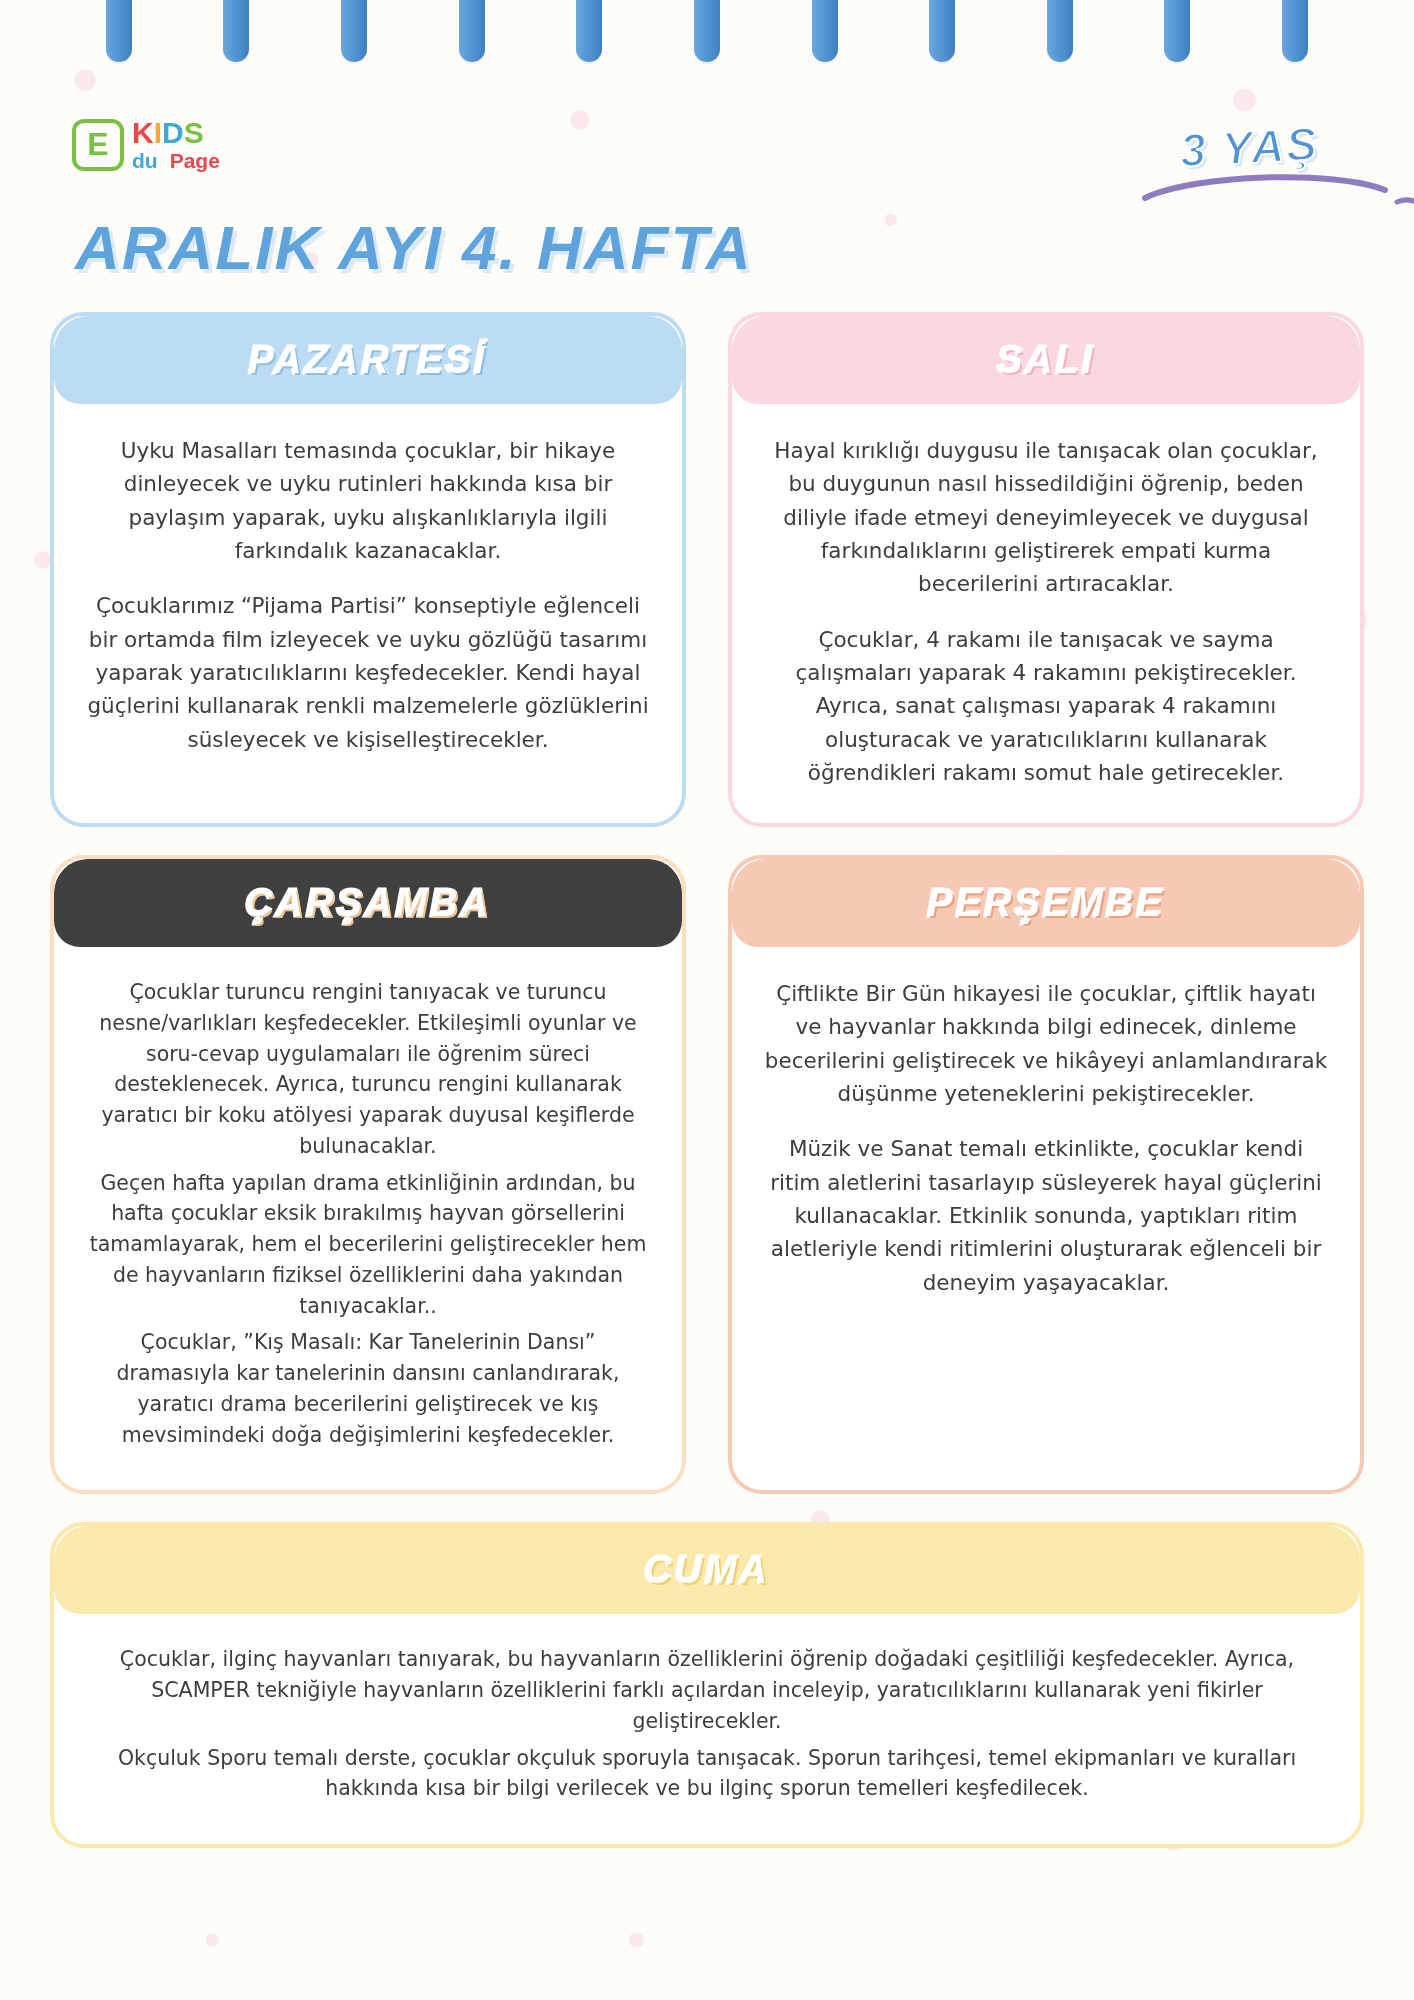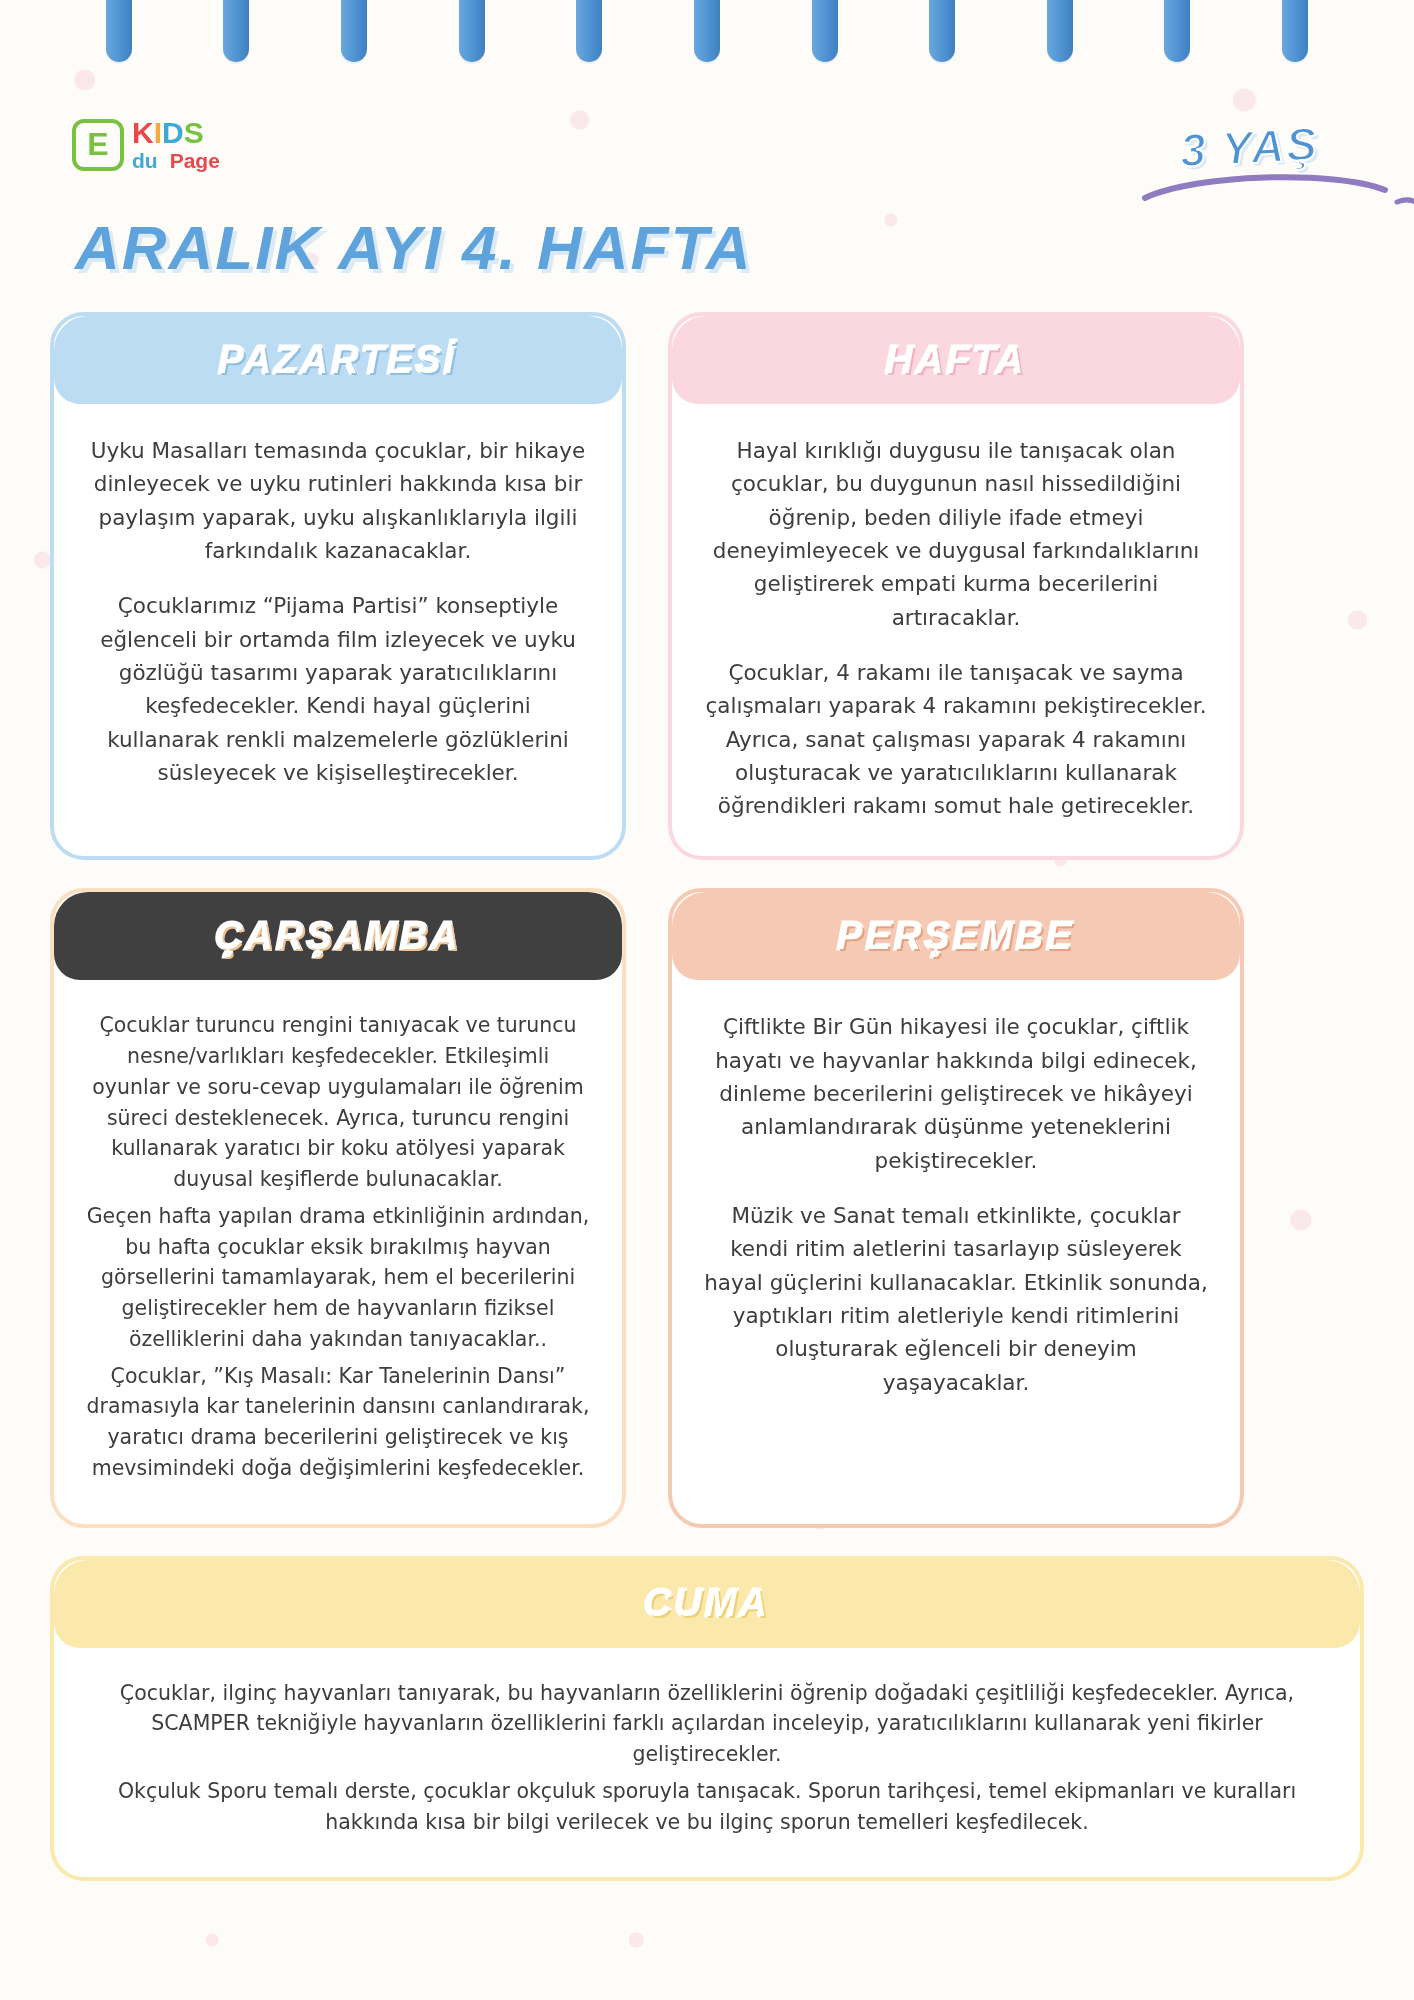--- a/index.html
+++ b/index.html
@@ -153,21 +153,21 @@
   .grid {
     position: absolute;
     top: 312px;
     left: 50px;
     width: 1314px;
     display: flex;
     flex-wrap: wrap;
     gap: 28px 42px;
   }
   .card {
-    width: 576px;
+    width: 636px;
     border-radius: 34px;
     background: #ffffff;
     box-sizing: border-box;
     overflow: hidden;
     display: flex;
     flex-direction: column;
   }
   .card.full { width: 1314px; }
 
   .card-head {
@@ -275,21 +275,21 @@
       <div class="card-head-label">PAZARTESİ</div>
     </div>
     <div class="card-body">
       <p>Uyku Masalları temasında çocuklar, bir hikaye dinleyecek ve uyku rutinleri hakkında kısa bir paylaşım yaparak, uyku alışkanlıklarıyla ilgili farkındalık kazanacaklar.</p>
       <p>Çocuklarımız “Pijama Partisi” konseptiyle eğlenceli bir ortamda film izleyecek ve uyku gözlüğü tasarımı yaparak yaratıcılıklarını keşfedecekler. Kendi hayal güçlerini kullanarak renkli malzemelerle gözlüklerini süsleyecek ve kişiselleştirecekler.</p>
     </div>
   </div>
 
   <div class="card card-tue">
     <div class="card-head">
-      <div class="card-head-label">HAFTA</div>
+      <div class="card-head-label">SALI</div>
     </div>
     <div class="card-body">
       <p>Hayal kırıklığı duygusu ile tanışacak olan çocuklar, bu duygunun nasıl hissedildiğini öğrenip, beden diliyle ifade etmeyi deneyimleyecek ve duygusal farkındalıklarını geliştirerek empati kurma becerilerini artıracaklar.</p>
       <p>Çocuklar, 4 rakamı ile tanışacak ve sayma çalışmaları yaparak 4 rakamını pekiştirecekler. Ayrıca, sanat çalışması yaparak 4 rakamını oluşturacak ve yaratıcılıklarını kullanarak öğrendikleri rakamı somut hale getirecekler.</p>
     </div>
   </div>
 
   <div class="card card-wed">
     <div class="card-head">
       <div class="card-head-label">ÇARŞAMBA</div>

